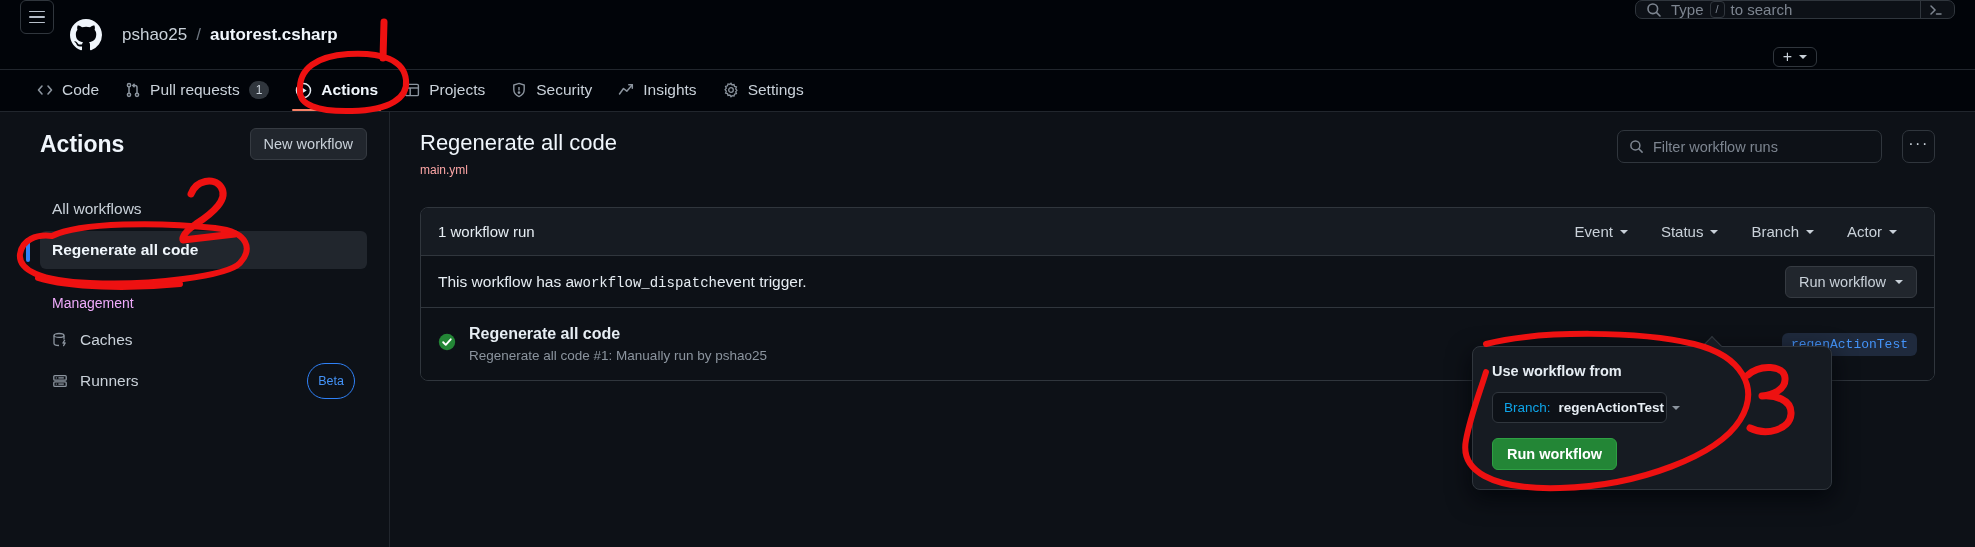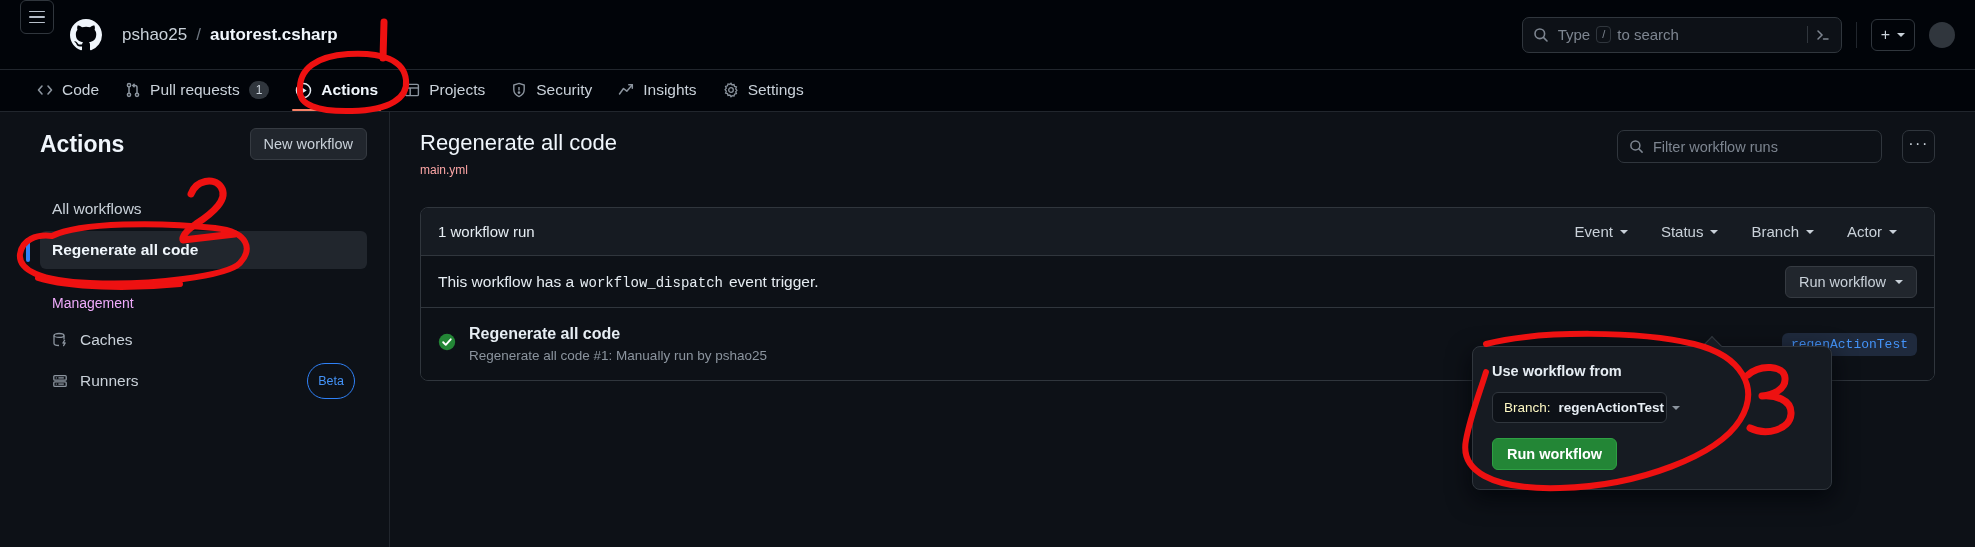--- a/index.html
+++ b/index.html
@@ -22,21 +22,21 @@
     display:flex; flex-direction:column; justify-content:center; align-items:center;
     gap:4px; cursor:pointer; flex:0 0 auto;
   }
   .hamburger span { display:block; width:16px; height:1.6px; background:#b6bec9; border-radius:1px;}
   .gh-logo { margin-left:16px; flex:0 0 auto; display:flex; align-items:center;}
   .breadcrumb { margin-left:20px; display:flex; align-items:center; gap:9px; font-size:17px; }
   .bc-owner { color:#c9d1d9; }
   .bc-sep { color:#6e7681; }
   .bc-repo { color:#f0f6fc; font-weight:bold; }
 
-  .topbar-right { margin-left:auto; display:flex; align-items:center; gap:14px; }
+  .topbar-right { margin-left:auto; display:flex; align-items:center; gap:14px;flex-direction:column; }
   .searchbox {
     width:320px; height:36px; border:1px solid #30363d; border-radius:7px;
     display:flex; align-items:center; padding:0 10px; gap:9px;
     background:#0d1117; cursor:text;
   }
   .searchbox .ph { color:#7d8590; font-size:15px; display:flex; align-items:center; gap:6px;}
   .slashkey {
     border:1px solid #30363d; border-radius:4px; color:#7d8590;
     font-size:11px; padding:0px 5px; line-height:15px;
   }
@@ -127,21 +127,21 @@
     display:flex; align-items:center; padding:0 17px;
   }
   .runs-count { color:#e6edf3; font-size:15px; }
   .filters { margin-left:auto; display:flex; align-items:center; gap:33px; padding-right:20px;}
   .filter-dd { display:flex; align-items:center; gap:7px; color:#c9d1d9; font-size:15px; cursor:pointer;}
 
   .dispatch-row {
     height:52px; background:#0d1117; border-bottom:1px solid #30363d;
     display:flex; align-items:center; padding:0 17px; position:relative;
   }
-  .dispatch-text { color:#e6edf3; font-size:15.5px; display:flex; align-items:baseline; gap:6px;}
+  .dispatch-text { color:#e6edf3; font-size:15.5px; display:flex; align-items:baseline; }
   .mono {
     font-family:"Liberation Mono", monospace; font-size:14px; color:#e6edf3;
   }
   .runwf-btn {
     margin-left:auto; background:#21262d; border:1px solid #363b42; border-radius:6px;
     color:#c9d1d9; font-size:14.5px; padding:7px 13px; display:flex; align-items:center; gap:9px;
     cursor:pointer;
   }
 
   .run-row {
@@ -166,21 +166,21 @@
     position:absolute; top:-8px; right:112px; width:14px; height:14px;
     background:#161b22; border-left:1px solid #30363d; border-top:1px solid #30363d;
     transform:rotate(45deg);
   }
   .dd-title { color:#e6edf3; font-size:14.5px; font-weight:bold; margin-bottom:13px;}
   .branch-select {
     border:1px solid #30363d; border-radius:6px; background:#0d1117;
     height:31px; width:175px; display:flex; align-items:center; gap:8px;
     padding:0 11px; cursor:pointer; margin-bottom:15px;
   }
-  .bs-label { color:#fef9c3; font-size:13.5px; }
+  .bs-label { color:#0ea5e9; font-size:13.5px; }
   .bs-value { color:#e6edf3; font-size:13.5px; font-weight:bold; }
   .green-btn {
     background:#238636; border:1px solid #2ea043; border-radius:6px;
     color:#ffffff; font-size:14.5px; font-weight:bold; padding:7px 14px;
     display:inline-block; cursor:pointer;
   }
 
   
   .annot { position:absolute; left:0; top:0; width:1975px; height:547px; pointer-events:none; z-index:90;}
 </style>

